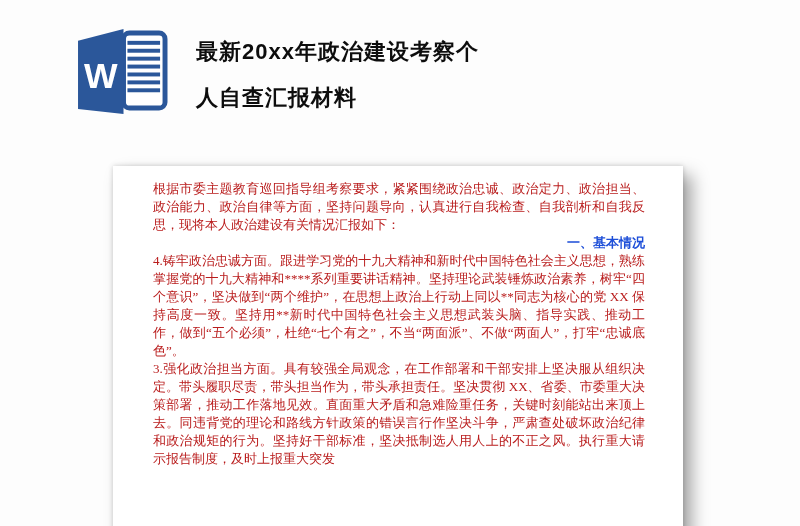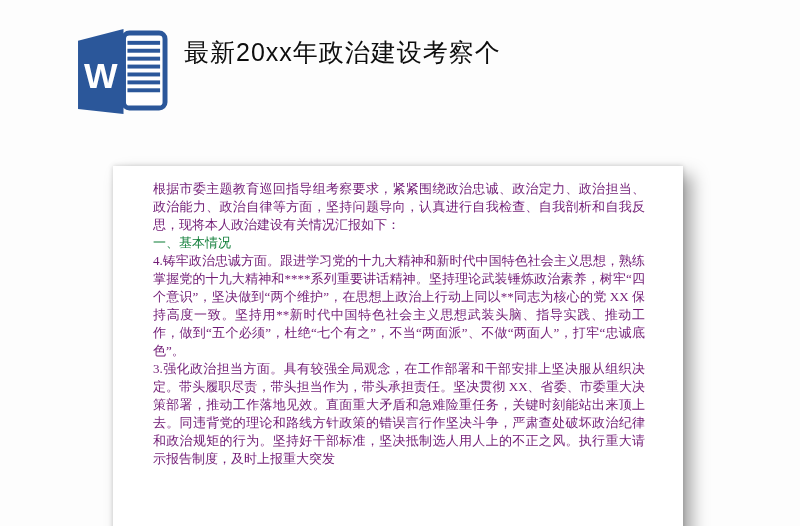--- a/index.html
+++ b/index.html
@@ -11,47 +11,47 @@
   }
   .canvas { position: relative; width: 800px; height: 526px; }
 
   
   .header {
     position: absolute; left: 77px; top: 28px;
     display: flex; align-items: flex-start;
   }
   .word-icon { width: 93px; height: 87px; flex: 0 0 auto; }
   .title {
-    margin-left: 14px; margin-top: 1px;
-    font-size: 25px; line-height: 46px;
-    font-weight: 400; letter-spacing: 1px;
+    margin-left: 26px; margin-top: 1px;
+    font-size: 22px; line-height: 46px;
+    font-weight: 700; letter-spacing: 1px;
     color: #0d0d0d;
     max-width: 480px;
   }
   .title span { display: block; }
 
   
   .page {
     position: absolute; left: 113px; top: 166px;
     width: 570px; height: 420px;
     background: #ffffff;
     box-shadow: 0 0 5px rgba(0,0,0,0.18), 9px 9px 16px rgba(0,0,0,0.35);
     padding: 14px 38px 0 40px;
   }
   .page p {
     font-family: "Liberation Serif", serif;
     font-size: 13px; line-height: 18px;
-    color: #701a75;
+    color: #b91c1c;
     text-align: justify;
     text-justify: inter-ideograph;
   }
   .page p.heading {
-    font-weight: normal;
-    color: #15803d;
-    text-align: left;
+    font-weight: bold;
+    color: #1d4ed8;
+    text-align: right;
   }
 </style>
 </head>
 <body>
 
 <div class="canvas">
 
   <div class="header">
     <svg class="word-icon" viewBox="0 0 92 88" xmlns="http://www.w3.org/2000/svg" aria-hidden="true">
       <rect x="46" y="5" width="42" height="76" rx="6" fill="#ffffff" stroke="#2B579A" stroke-width="5"></rect>
@@ -63,20 +63,21 @@
         <rect x="50" y="45" width="33" height="4"></rect>
         <rect x="50" y="53" width="33" height="4"></rect>
         <rect x="50" y="61" width="33" height="4"></rect>
       </g>
       <polygon points="0,13 46,1 46,87 0,82" fill="#2B579A"></polygon>
       <text x="23" y="61" text-anchor="middle" font-size="36" font-weight="bold" fill="#ffffff" font-family="Liberation Sans, sans-serif">W</text>
     </svg>
 
     <h1 class="title" title="最新20xx年政治建设考察个人自查汇报材料">
       <span>最新20xx年政治建设考察个</span>
+      <span>人自查汇报材料</span>
     </h1>
   </div>
 
   <div class="page">
 
   <p>根据市委主题教育巡回指导组考察要求，紧紧围绕政治忠诚、政治定力、政治担当、政治能力、政治自律等方面，坚持问题导向，认真进行自我检查、自我剖析和自我反思，现将本人政治建设有关情况汇报如下：</p>
       <p class="heading">一、基本情况</p>
       <p>4.铸牢政治忠诚方面。跟进学习党的十九大精神和新时代中国特色社会主义思想，熟练掌握党的十九大精神和****系列重要讲话精神。坚持理论武装锤炼政治素养，树牢“四个意识”，坚决做到“两个维护”，在思想上政治上行动上同以**同志为核心的党 XX 保持高度一致。坚持用**新时代中国特色社会主义思想武装头脑、指导实践、推动工作，做到“五个必须”，杜绝“七个有之”，不当“两面派”、不做“两面人”，打牢“忠诚底色”。</p>
       <p>3.强化政治担当方面。具有较强全局观念，在工作部署和干部安排上坚决服从组织决定。带头履职尽责，带头担当作为，带头承担责任。坚决贯彻 XX、省委、市委重大决策部署，推动工作落地见效。直面重大矛盾和急难险重任务，关键时刻能站出来顶上去。同违背党的理论和路线方针政策的错误言行作坚决斗争，严肃查处破坏政治纪律和政治规矩的行为。坚持好干部标准，坚决抵制选人用人上的不正之风。执行重大请示报告制度，及时上报重大突发</p>
     </div>

